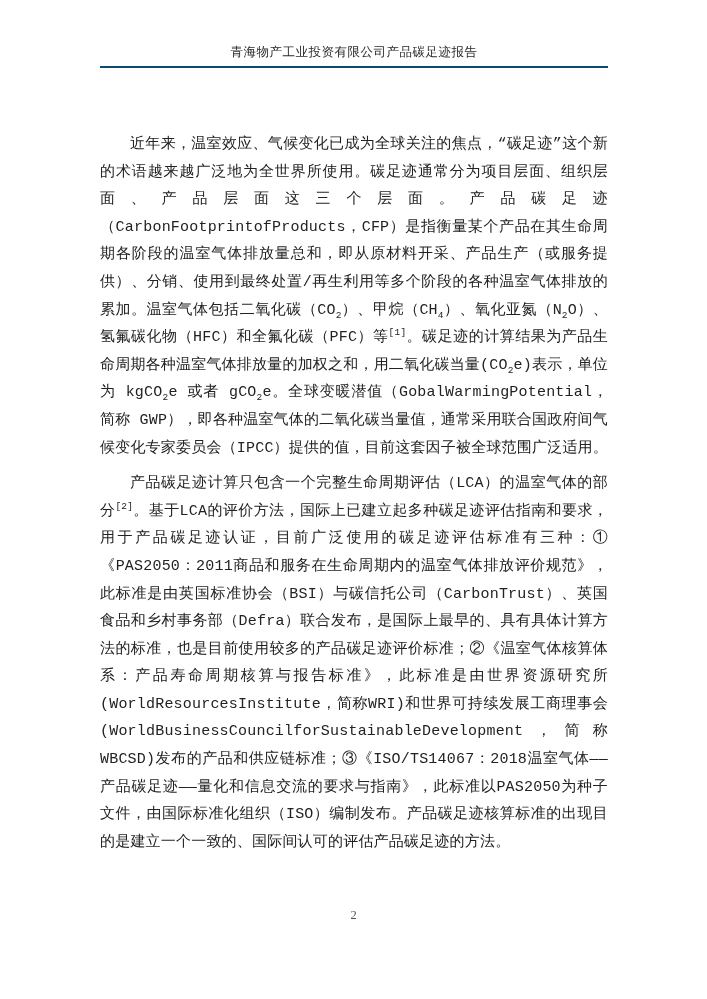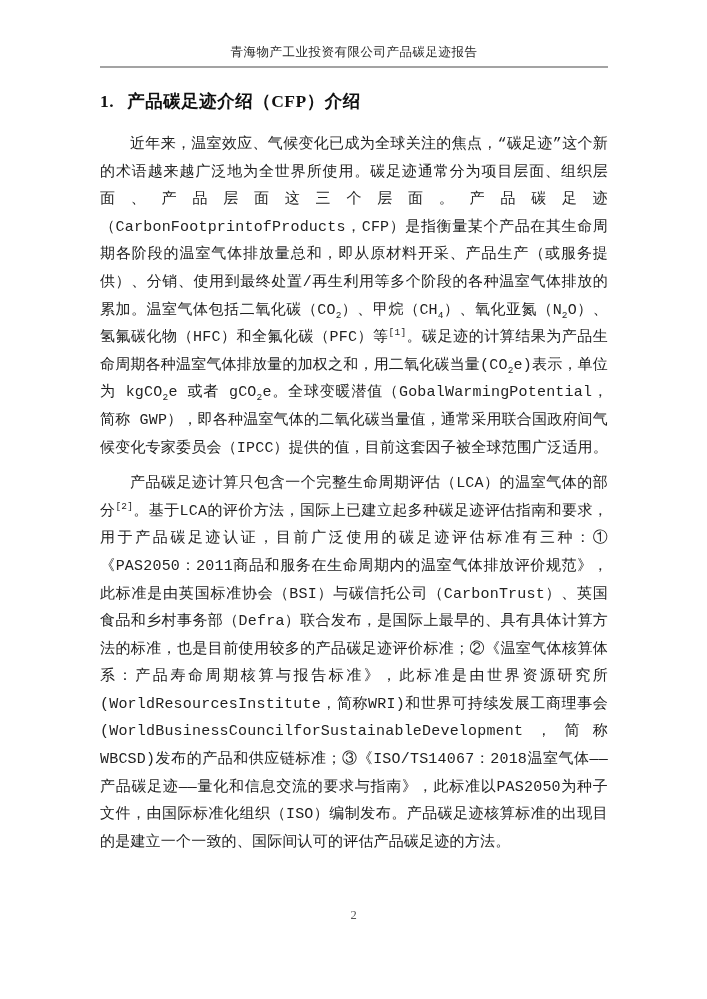--- a/index.html
+++ b/index.html
@@ -23,21 +23,21 @@
   .doc-header {
     position: absolute;
     top: 45px;
     left: 100px;
     width: 508px;
     text-align: center;
     font-size: 12.5px;
     line-height: 15px;
     color: #2a2a2a;
     padding-bottom: 6px;
-    border-bottom: 2px solid #a3a3a3;
+    border-bottom: 2px solid #0c4a6e;
     letter-spacing: 0.5px;
   }
   .section-heading {
     position: absolute;
     top: 89px;
     left: 100px;
     width: 508px;
     font-size: 17.5px;
     line-height: 24px;
     font-weight: bold;
@@ -87,23 +87,20 @@
 </style>
 </head>
 <body>
 
 <div class="page">
 
   <div class="doc-header">
     <span>青海物产工业投资有限公司产品碳足迹报告</span>
   </div>
 
-  <div class="section-heading">
-    <span class="num">1.</span><span>产品碳足迹介绍（CFP）介绍</span>
-  </div>
 
   <div class="content">
     <p><span>近年来，温室效应、气候变化已成为全球关注的焦点，“碳足迹”这个新的术语越来越广泛地为全世界所使用。碳足迹通常分为项目层面、组织层面、产品层面这三个层面。产品碳足迹（CarbonFootprintofProducts，CFP）是指衡量某个产品在其生命周期各阶段的温室气体排放量总和，即从原材料开采、产品生产（或服务提供）、分销、使用到最终处置/再生利用等多个阶段的各种温室气体排放的累加。温室气体包括二氧化碳（CO</span><sub>2</sub><span>）、甲烷（CH</span><sub>4</sub><span>）、氧化亚氮（N</span><sub>2</sub><span>O）、氢氟碳化物（HFC）和全氟化碳（PFC）等</span><sup>[1]</sup><span>。碳足迹的计算结果为产品生命周期各种温室气体排放量的加权之和，用二氧化碳当量(CO</span><sub>2</sub><span>e)表示，单位为 kgCO</span><sub>2</sub><span>e 或者 gCO</span><sub>2</sub><span>e。全球变暖潜值（GobalWarmingPotential，简称 GWP），即各种温室气体的二氧化碳当量值，通常采用联合国政府间气候变化专家委员会（IPCC）提供的值，目前这套因子被全球范围广泛适用。</span></p>
     <p><span>产品碳足迹计算只包含一个完整生命周期评估（LCA）的温室气体的部分</span><sup>[2]</sup><span>。基于LCA的评价方法，国际上已建立起多种碳足迹评估指南和要求，用于产品碳足迹认证，目前广泛使用的碳足迹评估标准有三种：①《PAS2050：2011商品和服务在生命周期内的温室气体排放评价规范》，此标准是由英国标准协会（BSI）与碳信托公司（CarbonTrust）、英国食品和乡村事务部（Defra）联合发布，是国际上最早的、具有具体计算方法的标准，也是目前使用较多的产品碳足迹评价标准；②《温室气体核算体系：产品寿命周期核算与报告标准》，此标准是由世界资源研究所(WorldResourcesInstitute，简称WRI)和世界可持续发展工商理事会(WorldBusinessCouncilforSustainableDevelopment，简称WBCSD)发布的产品和供应链标准；③《ISO/TS14067：2018温室气体——产品碳足迹——量化和信息交流的要求与指南》，此标准以PAS2050为种子文件，由国际标准化组织（ISO）编制发布。产品碳足迹核算标准的出现目的是建立一个一致的、国际间认可的评估产品碳足迹的方法。</span></p>
   </div>
 
   <div class="page-number">2</div>
 
 </div>
 

